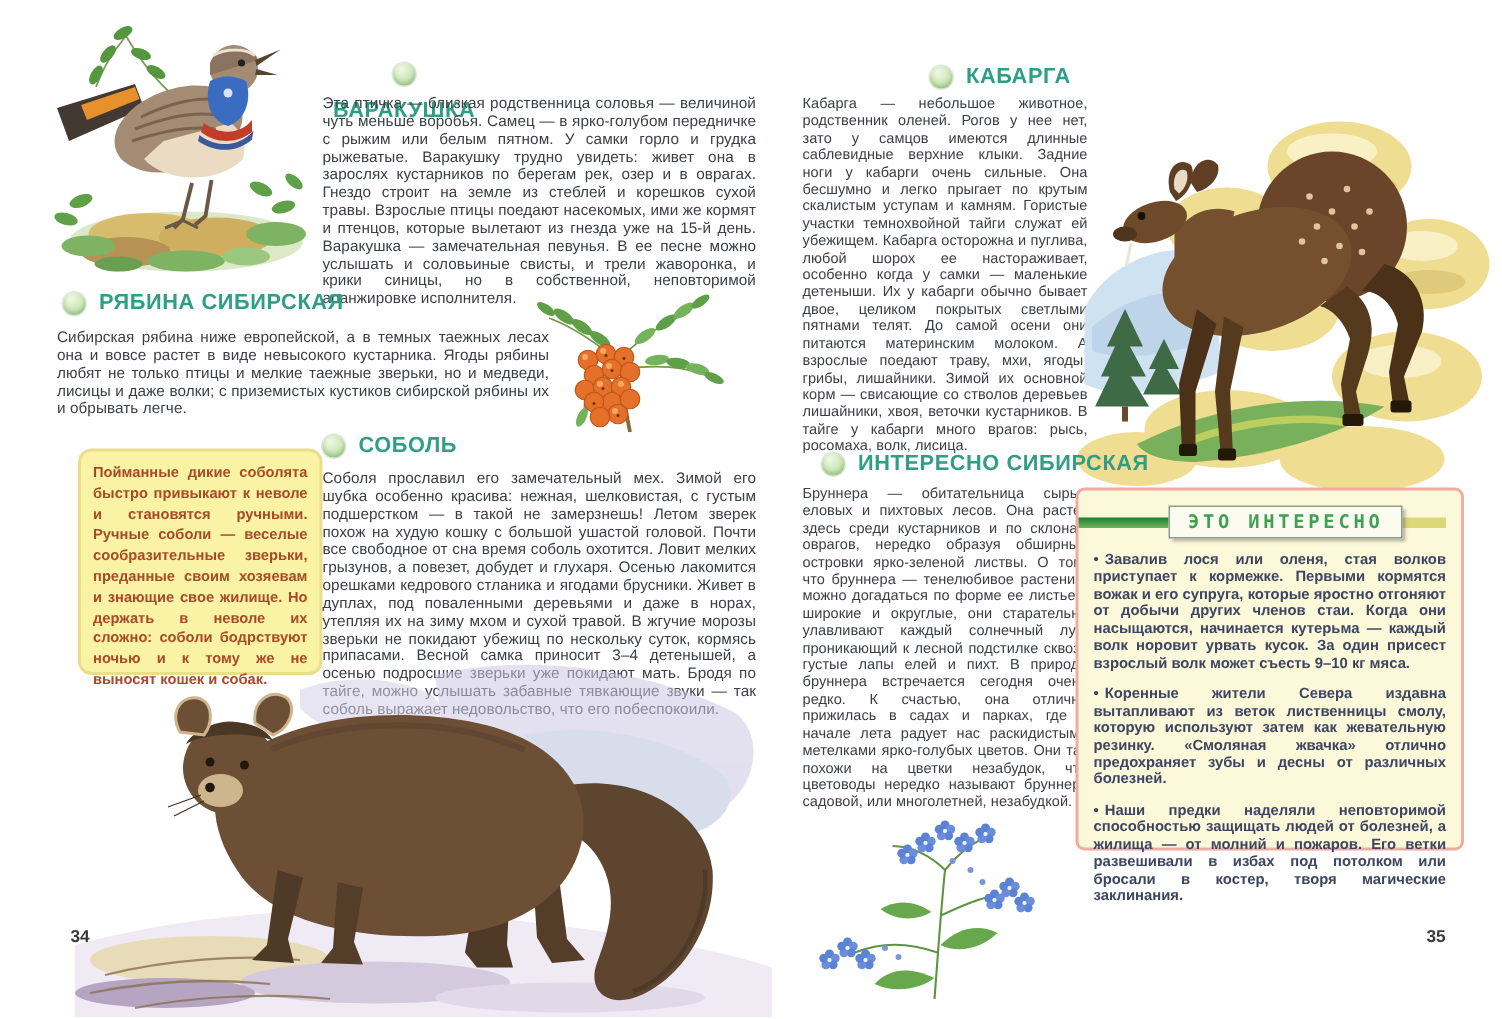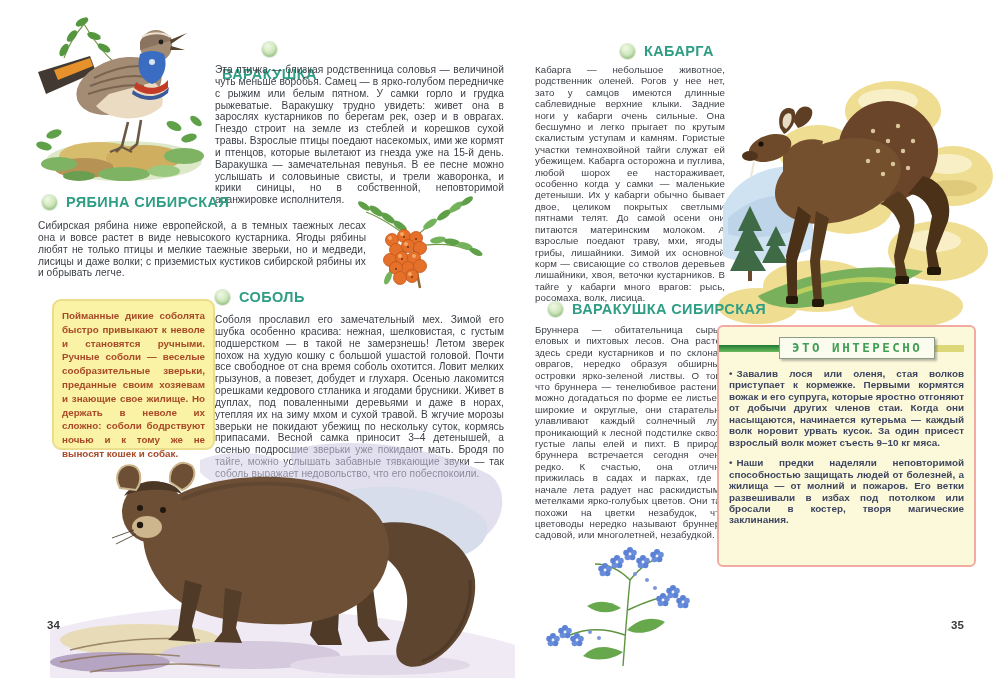--- a/index.html
+++ b/index.html
@@ -302,21 +302,21 @@
     <g fill="#241808">
       <rect x="88" y="240" width="12" height="8" rx="2"></rect>
       <rect x="114" y="243" width="12" height="8" rx="2"></rect>
       <rect x="229" y="211" width="14" height="8" rx="2"></rect>
       <rect x="197" y="220" width="14" height="8" rx="2"></rect>
     </g>
   </svg>
 
   <div class="sec-head" style="left:548px; top:300px;">
     <span class="dot"></span>
-    <h2>ВАРАКУШКА СИБИРСКАЯ</h2>
+    <h2>ИНТЕРЕСНО СИБИРСКАЯ</h2>
   </div>
   <p class="body-text narrow" style="left:535px; top:324px; width:190px; margin:0;">Бруннера — обитательница сырых еловых и пихтовых лесов. Она растет здесь среди кустарников и по склонам оврагов, нередко образуя обширные островки ярко-зеленой листвы. О том, что бруннера — тенелюбивое растение, можно догадаться по форме ее листьев: широкие и округлые, они старательно улавливают каждый солнечный луч, проникающий к лесной подстилке сквозь густые лапы елей и пихт. В природе бруннера встречается сегодня очень редко. К счастью, она отлично прижилась в садах и парках, где в начале лета радует нас раскидистыми метелками ярко-голубых цветов. Они так похожи на цветки незабудок, что цветоводы нередко называют бруннеру садовой, или многолетней, незабудкой.</p>
 
   <svg class="illus" style="left:535px; top:540px;" width="160" height="128" viewBox="0 0 160 128">
     <defs>
       <g id="fl">
         <circle cx="0" cy="-4" r="3" fill="#5c82d6"></circle>
         <circle cx="3.8" cy="-1.2" r="3" fill="#6a8edb"></circle>
         <circle cx="2.4" cy="3.2" r="3" fill="#5c82d6"></circle>
         <circle cx="-2.4" cy="3.2" r="3" fill="#6a8edb"></circle>
@@ -357,19 +357,20 @@
   </svg>
 
   <div class="fact-box">
     <div class="ribbon">
       <span class="bar-l"></span>
       <span class="label">ЭТО ИНТЕРЕСНО</span>
       <span class="bar-r"></span>
     </div>
     <ul class="fact-list">
       <li><span class="blt">•</span><span>Завалив лося или оленя, стая волков приступает к кормежке. Первыми кормятся вожак и его супруга, которые яростно отгоняют от добычи других членов стаи. Когда они насыщаются, начинается кутерьма — каждый волк норовит урвать кусок. За один присест взрослый волк может съесть 9–10 кг мяса.</span></li>
+      <li><span class="blt">•</span><span>Коренные жители Севера издавна вытапливают из веток лиственницы смолу, которую используют затем как жевательную резинку. «Смоляная жвачка» отлично предохраняет зубы и десны от различных болезней.</span></li>
       <li><span class="blt">•</span><span>Наши предки наделяли неповторимой способностью защищать людей от болезней, а жилища — от молний и пожаров. Его ветки развешивали в избах под потолком или бросали в костер, творя магические заклинания.</span></li>
     </ul>
   </div>
 
   <div class="pagenum" style="left:951px; top:619px;">35</div>
 
 </div>
 
 </body></html>

